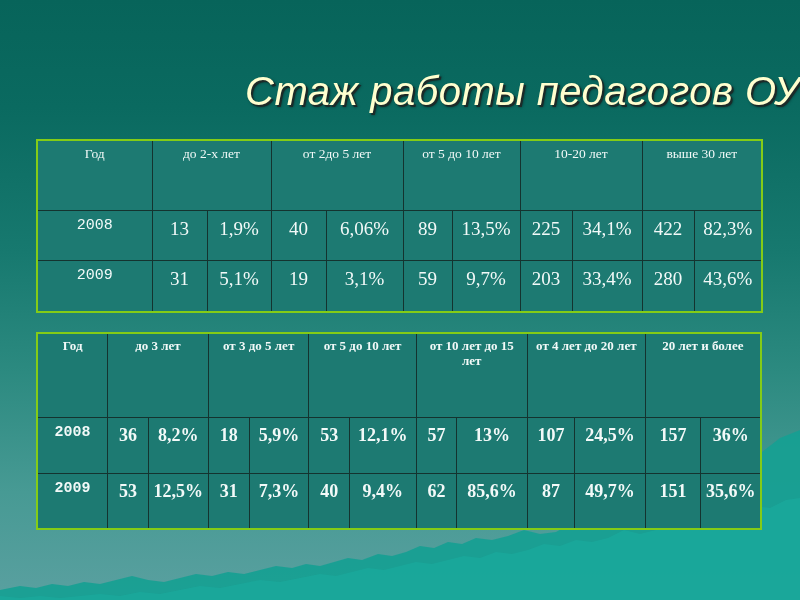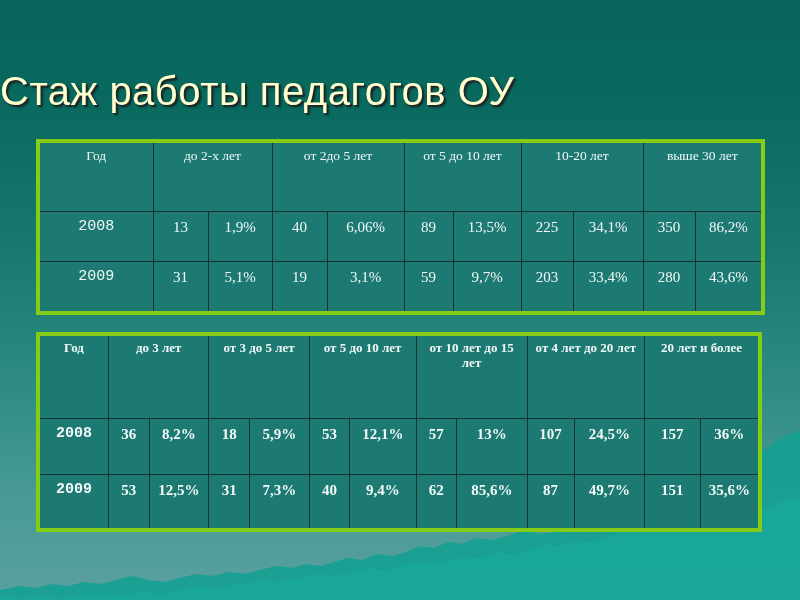--- a/index.html
+++ b/index.html
@@ -31,72 +31,73 @@
     position: absolute;
     left: 0; top: 0;
     width: 800px; height: 600px;
   }
 
   
   #title-bar {
     position: absolute;
     left: 0; top: 42px;
     width: 800px;
-    text-align: left;
+    text-align: right;
+    font-style: italic;
   }
   #slide-title {
     display: inline-block;
     font-family: "Liberation Sans", sans-serif;
     font-size: 40px;
     font-weight: normal;
     letter-spacing: 0.5px;
     color: #ffffcf;
     text-shadow: 2px 2px 0 #1c2a28, 2px 2px 3px rgba(0,0,0,.55);
     white-space: nowrap;
   }
 
   
   .data-table {
     position: absolute;
     border-collapse: collapse;
     table-layout: fixed;
-    border: 4px solid #84cc16;
+    border: 2px solid #84cc16;
   }
   .data-table td, .data-table th {
     border: 1px solid #14332f;
     color: #f2f9f8;
     text-align: center;
     vertical-align: top;
     padding: 5px 3px 0 3px;
     background: #1d7a72;
     line-height: 1.12;
     font-weight: normal;
   }
   .data-table td.cell-year,
   .data-table th { vertical-align: top; }
 
   
   #table-stazh-1 {
     left: 36px; top: 139px;
     width: 726px;
   }
   #table-stazh-1 th { font-size: 13.5px; height: 70px; }
-  #table-stazh-1 td { font-size: 15px; height: 50px; padding-top: 7px; }
+  #table-stazh-1 td { font-size: 19px; height: 50px; padding-top: 7px; }
   #table-stazh-1 tr:last-child td { height: 52px; }
 
   
   #table-stazh-2 {
     left: 36px; top: 332px;
     width: 726px;
   }
   #table-stazh-2 th {
     font-size: 13px; font-weight: bold; height: 84px;
   }
   #table-stazh-2 td {
-    font-size: 15px; font-weight: bold; height: 56px; padding-top: 7px;
+    font-size: 18px; font-weight: bold; height: 56px; padding-top: 7px;
   }
   #table-stazh-2 tr:last-child td { height: 56px; }
 
   .cell-year { font-size: 15px !important; font-family: Liberation Mono, monospace; }
 </style>
 </head>
 <body>
 
 <div id="slide-bg"></div>
 
@@ -149,22 +150,22 @@
     <tr>
       <td class="cell-year">2008</td>
       <td>13</td>
       <td>1,9%</td>
       <td>40</td>
       <td>6,06%</td>
       <td>89</td>
       <td>13,5%</td>
       <td>225</td>
       <td>34,1%</td>
-      <td>350</td>
-      <td>86,2%</td>
+      <td>422</td>
+      <td>82,3%</td>
     </tr>
     <tr>
       <td class="cell-year">2009</td>
       <td>31</td>
       <td>5,1%</td>
       <td>19</td>
       <td>3,1%</td>
       <td>59</td>
       <td>9,7%</td>
       <td>203</td>

